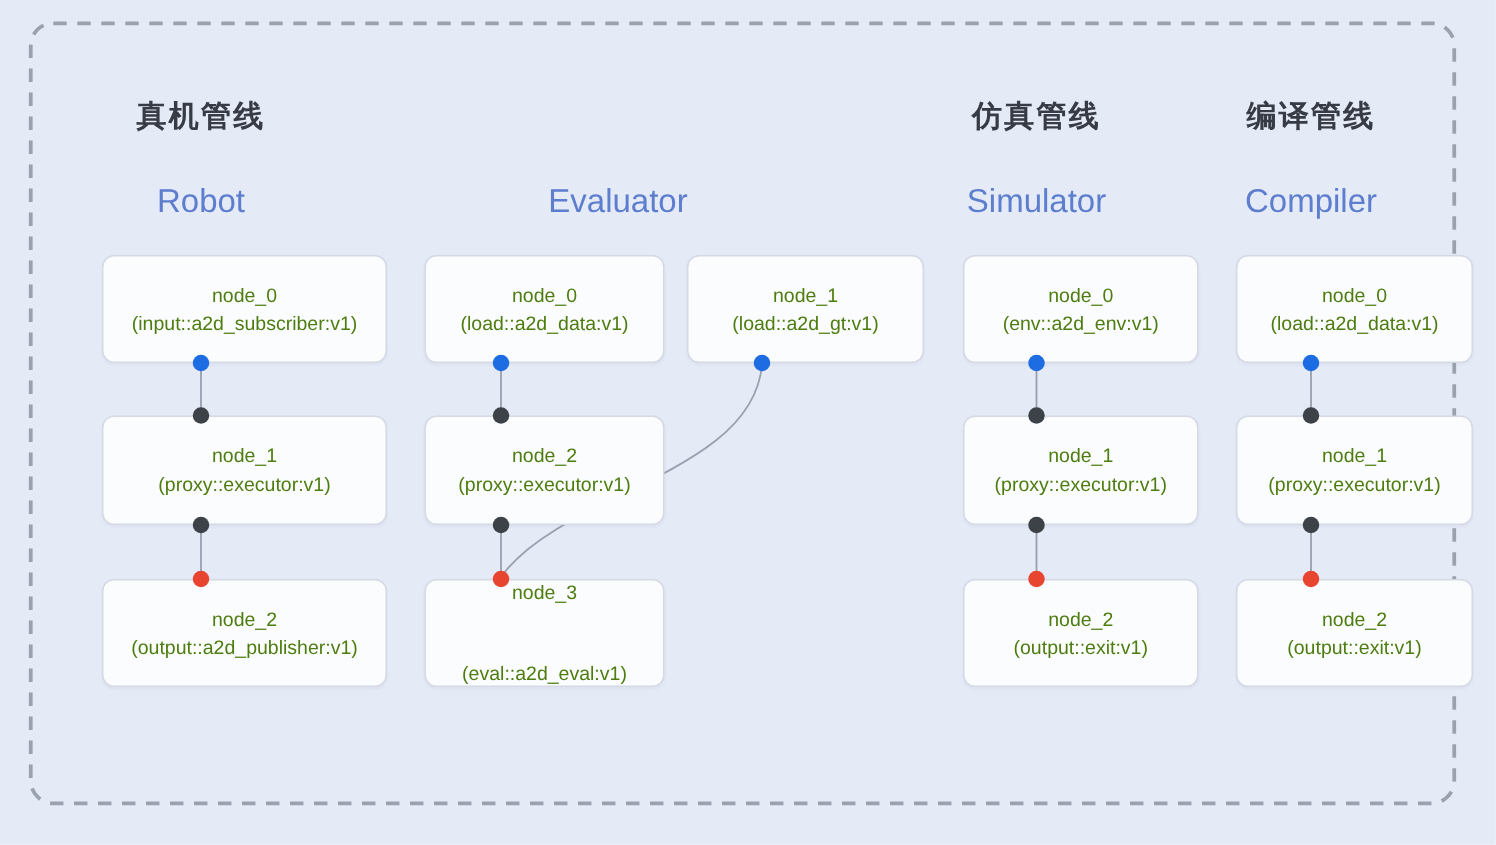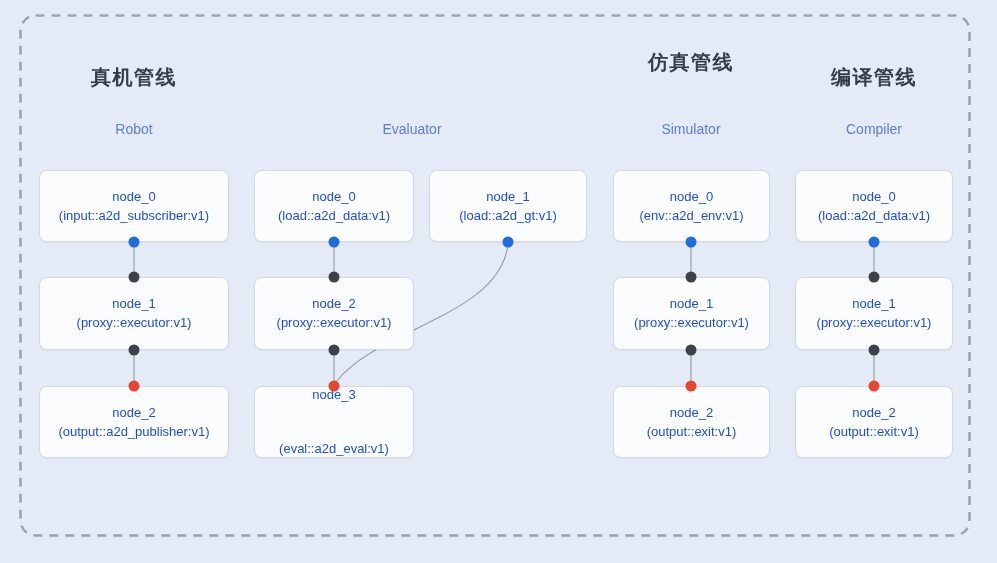--- a/index.html
+++ b/index.html
@@ -8,28 +8,29 @@
     background:#e5eaf7; overflow:hidden;
     font-family:"Liberation Sans", sans-serif;
   }
   .edges-layer { position:absolute; left:0; top:0; z-index:1; }
   .title-zh {
     position:absolute; width:240px; text-align:center; z-index:2;
     font-size:20px; font-weight:700; color:#363b45; letter-spacing:1.5px;
   }
   .title-en {
     position:absolute; width:240px; text-align:center; z-index:2;
-    font-size:14px; font-weight:400; color:#5d7ecf;
+    font-size:22px; font-weight:400; color:#5d7ecf;
   }
   .node-box {
     position:absolute; z-index:2; box-sizing:border-box;
     background:#fbfcfe; border:1px solid #d5d9e3; border-radius:8px;
     display:flex; flex-direction:column; align-items:center; justify-content:center;
-    gap:3px; color:#1d4ed8; font-size:13px; line-height:16px;
+    gap:3px; color:#4d7c0f; font-size:13px; line-height:16px;
     box-shadow:0 1px 2px rgba(80,90,120,0.06);
+    margin-left:29px;
   }
   .node-name { white-space:nowrap; }
   .node-type { white-space:nowrap; }
   .dot {
     position:absolute; z-index:3; width:11px; height:11px; border-radius:50%;
     transform:translate(-50%,-50%);
   }
   .dot.blue { background:#1d6ce2; }
   .dot.dark { background:#3d4249; }
   .dot.red  { background:#e84531; }
@@ -55,21 +56,21 @@
 
     <line x1="874" y1="242" x2="874" y2="277" stroke="#97a0ae" stroke-width="1.2"></line>
     <line x1="874" y1="350" x2="874" y2="386" stroke="#97a0ae" stroke-width="1.2"></line>
   </svg>
 
   <div class="title-zh" style="left:14px; top:64px;">真机管线</div>
   <div class="title-en" style="left:14px; top:121px;">Robot</div>
 
   <div class="title-en" style="left:292px; top:121px;">Evaluator</div>
 
-  <div class="title-zh" style="left:571px; top:49px;">仿真管线</div>
+  <div class="title-zh" style="left:571px; top:64px;">仿真管线</div>
   <div class="title-en" style="left:571px; top:121px;">Simulator</div>
 
   <div class="title-zh" style="left:754px; top:64px;">编译管线</div>
   <div class="title-en" style="left:754px; top:121px;">Compiler</div>
 
   <div class="node-box" style="left:39px; top:170px; width:190px; height:72px;">
     <span class="node-name">node_0</span>
     <span class="node-type">(input::a2d_subscriber:v1)</span>
   </div>
   <div class="node-box" style="left:39px; top:277px; width:190px; height:73px;">

